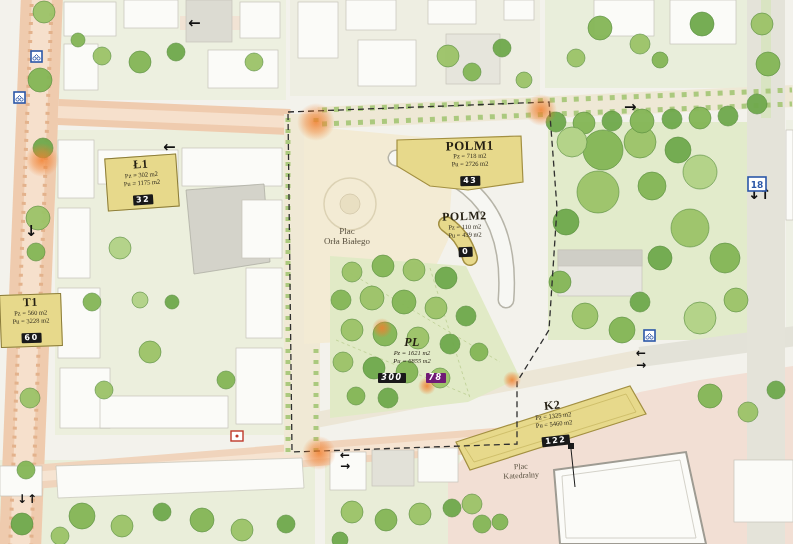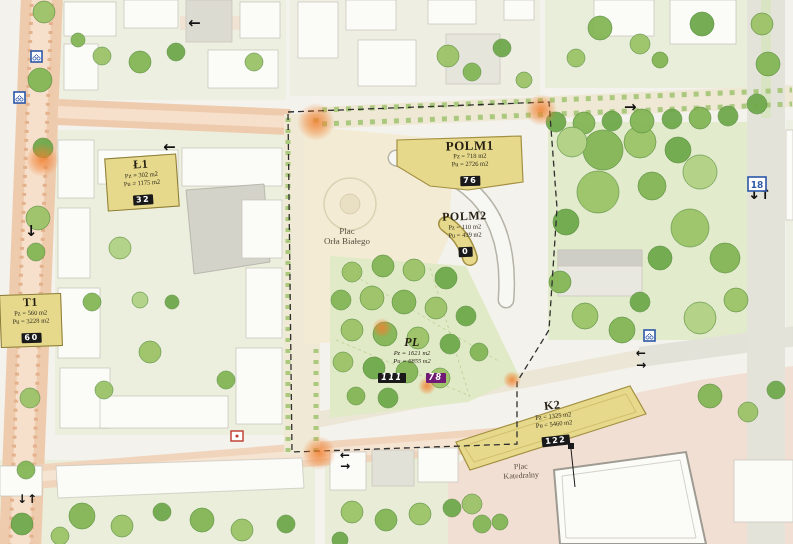--- a/index.html
+++ b/index.html
@@ -319,36 +319,36 @@
     <div class="ptitle">T1</div>
     <div class="pline">Pz = 560 m2</div>
     <div class="pline">Pu = 3228 m2</div>
     <div class="badges"><span class="badge">60</span></div>
   </div>
 
   <div class="parcel" style="left:424px;top:139px;width:92px;transform:rotate(-1deg);">
     <div class="ptitle big">POLM1</div>
     <div class="pline">Pz = 718 m2</div>
     <div class="pline">Pu = 2726 m2</div>
-    <div class="badges"><span class="badge">76</span></div>
+    <div class="badges"><span class="badge">43</span></div>
   </div>
 
   <div class="parcel" style="left:430px;top:210px;width:70px;transform:rotate(-2deg);">
     <div class="ptitle">POLM2</div>
     <div class="pline">Pz = 110 m2</div>
     <div class="pline">Pu = 439 m2</div>
     <div class="badges"><span class="badge">0</span></div>
   </div>
 
   <div class="parcel" style="left:368px;top:336px;width:88px;font-style:italic;">
     <div class="ptitle">PL</div>
     <div class="pline">Pz = 1621 m2</div>
     <div class="pline">Pu = 6855 m2</div>
     <div class="badges">
-      <span class="badge">111</span>
+      <span class="badge">300</span>
       <span class="badge blue">78</span>
     </div>
   </div>
 
   <div class="parcel" style="left:512px;top:399px;width:84px;transform:rotate(-6deg);">
     <div class="ptitle">K2</div>
     <div class="pline">Pz = 1325 m2</div>
     <div class="pline">Pu = 5460 m2</div>
     <div class="badges"><span class="badge">122</span></div>
   </div>

